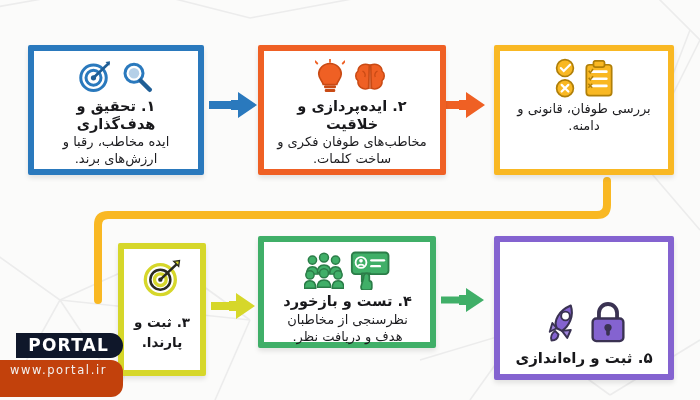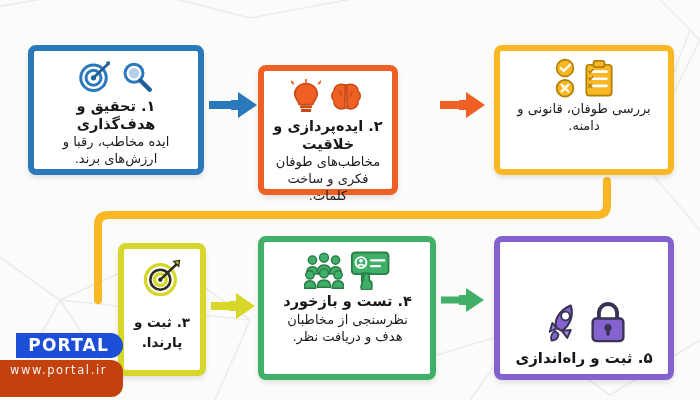--- a/index.html
+++ b/index.html
@@ -12,21 +12,21 @@
   }
   #stage{position:absolute;inset:0;width:700px;height:400px;}
   #bg-net{position:absolute;inset:0;width:700px;height:400px;z-index:0;}
   #connectors{position:absolute;inset:0;width:700px;height:400px;z-index:1;}
 
   .card{
     position:absolute;z-index:3;
     background:#ffffff;
     border-style:solid;
     border-width:6px;
-    border-radius:8px;
+    border-radius:2px;
     box-sizing:border-box;
     display:flex;flex-direction:column;
     align-items:center;justify-content:flex-start;
     box-shadow:0 3px 5px rgba(0,0,0,.10);
     padding:8px 7px 6px 7px;
     text-align:center;
     direction:rtl;
   }
   .icon-row{
     display:flex;align-items:center;justify-content:center;
@@ -37,42 +37,42 @@
     font-weight:bold;color:#18181b;
     line-height:1.22;letter-spacing:0;
     margin:1px 0 1px 0;
   }
   .c-sub{
     color:#1c1c1f;line-height:1.30;
   }
 
   
   #card-1{left:28px;top:45px;width:176px;height:130px;border-color:#2a79bd;}
-  #card-2{left:258px;top:45px;width:140px;height:130px;border-color:#ef6024;margin-top:20px;}
+  #card-2{left:258px;top:45px;width:188px;height:130px;border-color:#ef6024;}
   #card-3{left:494px;top:45px;width:180px;height:130px;border-color:#f9b823;}
   
   #card-4{left:118px;top:243px;width:88px;height:133px;border-color:#d6d72a;gap:8px;}
-  #card-5{left:258px;top:236px;width:178px;height:144px;border-color:#40af68;padding-left:8px;}
+  #card-5{left:258px;top:236px;width:178px;height:112px;border-color:#40af68;padding-left:8px;}
   #card-6{left:494px;top:236px;width:180px;height:144px;border-color:#8463d0;justify-content:flex-end;}
 
   #card-1 .c-title,#card-2 .c-title,#card-3 .c-title{font-size:14.5px;}
   #card-1 .c-sub,#card-2 .c-sub,#card-3 .c-sub{font-size:13px;}
   #card-4 .c-title{font-size:13.5px;line-height:1.45;margin-top:4px;}
   #card-5 .c-title{font-size:14.5px;}
   #card-5 .c-sub{font-size:13px;}
   #card-6 .c-title{font-size:15px;}
   #card-6 .c-sub{font-size:11px;}
   #card-6 .icon-row{height:46px;}
   #card-4 .icon-row{height:42px;}
 
   
   #watermark{position:absolute;left:0;top:333px;z-index:5;
     display:flex;flex-direction:column;align-items:flex-start;}
   #wm-top{
-    background:#1d4ed8;color:#ffffff;font-weight:bold;font-size:17px;
+    background:#0f172a;color:#ffffff;font-weight:bold;font-size:17px;
     letter-spacing:1.2px;padding:2px 14px 3px 12px;
     border-radius:0 13px 13px 0;direction:ltr;
   }
   #wm-bot{
     background:#c2410c;color:#f2f2f2;font-size:11.5px;letter-spacing:1.6px;
     padding:3px 16px 20px 10px;border-radius:0 12px 12px 0;direction:ltr;
     margin-top:2px;
   }
 </style>
 </head>

